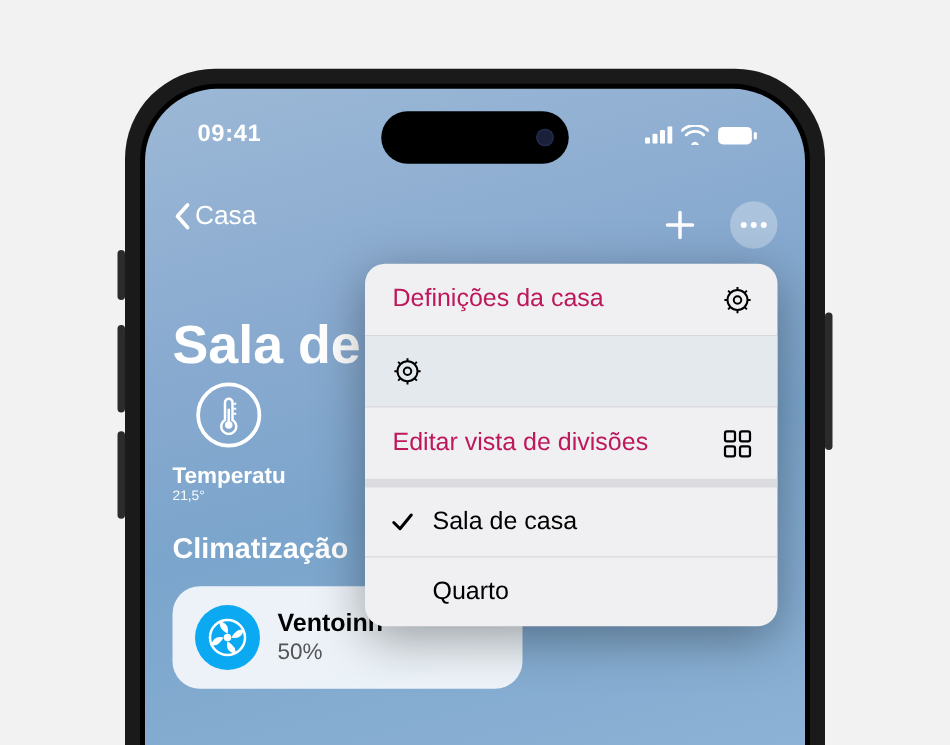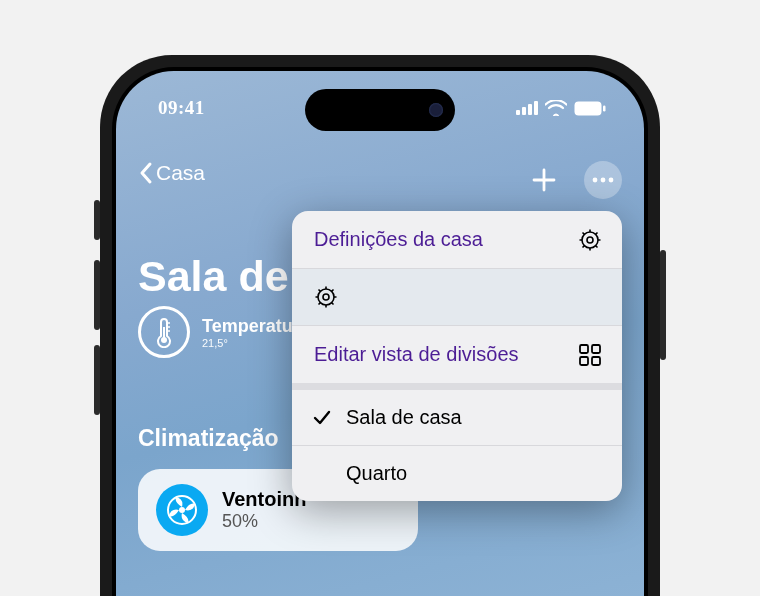--- a/index.html
+++ b/index.html
@@ -17,43 +17,43 @@
     background: linear-gradient(165deg, #9cb8d6 0%, #87a9cf 35%, #7ba5cc 55%, #8fb4d6 100%);
     position: relative; color: #fff;
   }
   .notch {
     position: absolute; top: 18px; left: 50%; transform: translateX(-50%);
     width: 150px; height: 42px; background: #000; border-radius: 24px; z-index: 5;
     display:flex; align-items:center; justify-content:flex-end; padding-right:12px;
   }
   .notch-cam { width:14px; height:14px; border-radius:50%; background:#1a1f3a; box-shadow: inset 0 0 2px #3a4a7a;}
   .statusbar { position:absolute; top:0; left:0; right:0; height:64px; display:flex; align-items:center; justify-content:space-between; padding: 10px 38px 0 42px; font-weight:600; z-index:4;}
-  .status-time { font-size:19px; letter-spacing:0.5px;font-family:Liberation Serif, serif;}
+  .status-time { font-size:19px; letter-spacing:0.5px;}
   .status-icons { display:flex; align-items:center; gap:7px;}
   .navbar { position:absolute; top:90px; left:0; right:0; padding: 0 22px; display:flex; align-items:flex-start; justify-content:space-between;}
   .back { display:flex; align-items:center; gap:2px; font-size:21px; font-weight:400;}
   .nav-actions { display:flex; align-items:center; gap:22px;}
   .icon-btn { width:36px; height:36px; display:flex; align-items:center; justify-content:center; color:#fff;}
   .more-btn { width:38px; height:38px; border-radius:50%; background:rgba(255,255,255,0.3); display:flex; align-items:center; justify-content:center;}
   .title { position:absolute; top:164px; left:22px; font-size:43px; font-weight:700;margin-top:17px;}
-  .temp-row { position:absolute; top:235px; left:22px; display:flex; align-items:center; gap:12px;}
+  .temp-row { position:absolute; top:235px; left:22px; display:flex; align-items:center; gap:12px;flex-direction:column;}
   .temp-icon { width:52px; height:52px; border:3px solid #fff; border-radius:50%; display:flex; align-items:center; justify-content:center;}
   .temp-text .label { font-size:18px; font-weight:600;}
   .temp-text .val { font-size:11px; font-weight:400; opacity:0.95;}
   .climate-label { position:absolute; top:354px; left:22px; font-size:23px; font-weight:700;}
   .tile { position:absolute; top:398px; left:22px; width:280px; height:82px; background:rgba(255,255,255,0.85); border-radius:22px; display:flex; align-items:center; gap:14px; padding:0 18px;}
   .tile-icon { width:52px; height:52px; border-radius:50%; background:#0aa9f2; display:flex; align-items:center; justify-content:center; flex-shrink:0;}
   .tile-text {color:#000;}
   .tile-text .name{font-size:20px; font-weight:600;}
   .tile-text .val{font-size:18px; color:#555;}
   .menu {
     position:absolute; top:140px; right:22px; width:330px; background:#f0f0f2;
     border-radius:16px; box-shadow: 0 10px 40px rgba(0,0,0,0.35); z-index:10; overflow:hidden;
   }
-  .menu-item { display:flex; align-items:center; justify-content:space-between; padding: 16px 20px 16px 22px; font-size:20px; color:#4c1d95;}
+  .menu-item { display:flex; align-items:center; justify-content:space-between; padding: 16px 20px 16px 22px; font-size:20px; color:#be185d;}
   .menu-item.sel { background:#e4e9ee;}
   .menu-item .mlabel { line-height:1.25;}
   .menu-sep { height:1px; background:#d8d8dc;}
   .menu-sep.thick { height:7px; background:#dcdce0;}
   .room-item { display:flex; align-items:center; gap:14px; padding:16px 20px 16px 20px; font-size:20px; color:#000;}
   .check-slot{width:20px; display:flex; justify-content:center;}
   
   .sidebtn { position:absolute; background:#2b2b2b; border-radius:3px;}
   .sb-left1{ left:94px; top:200px; width:6px; height:40px;}
   .sb-left2{ left:94px; top:260px; width:6px; height:70px;}

